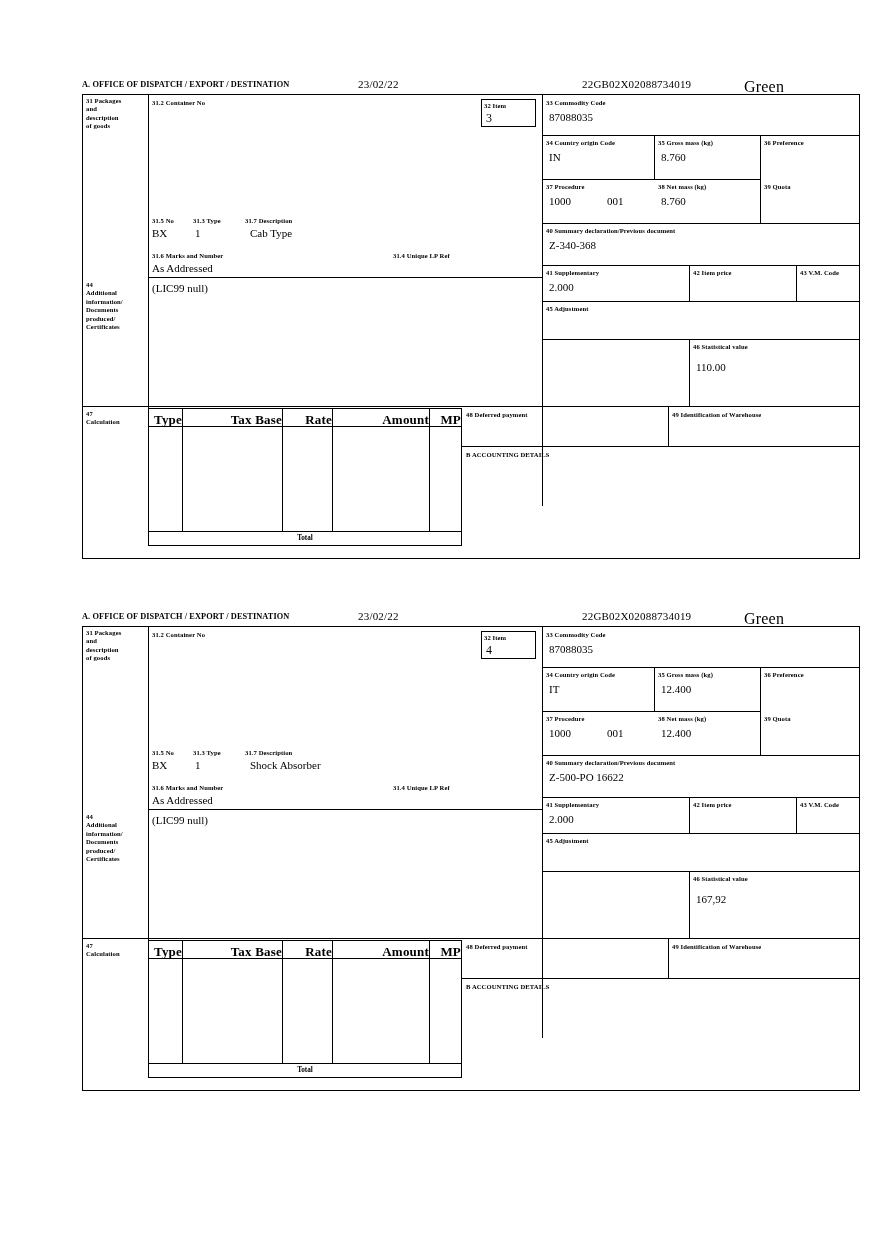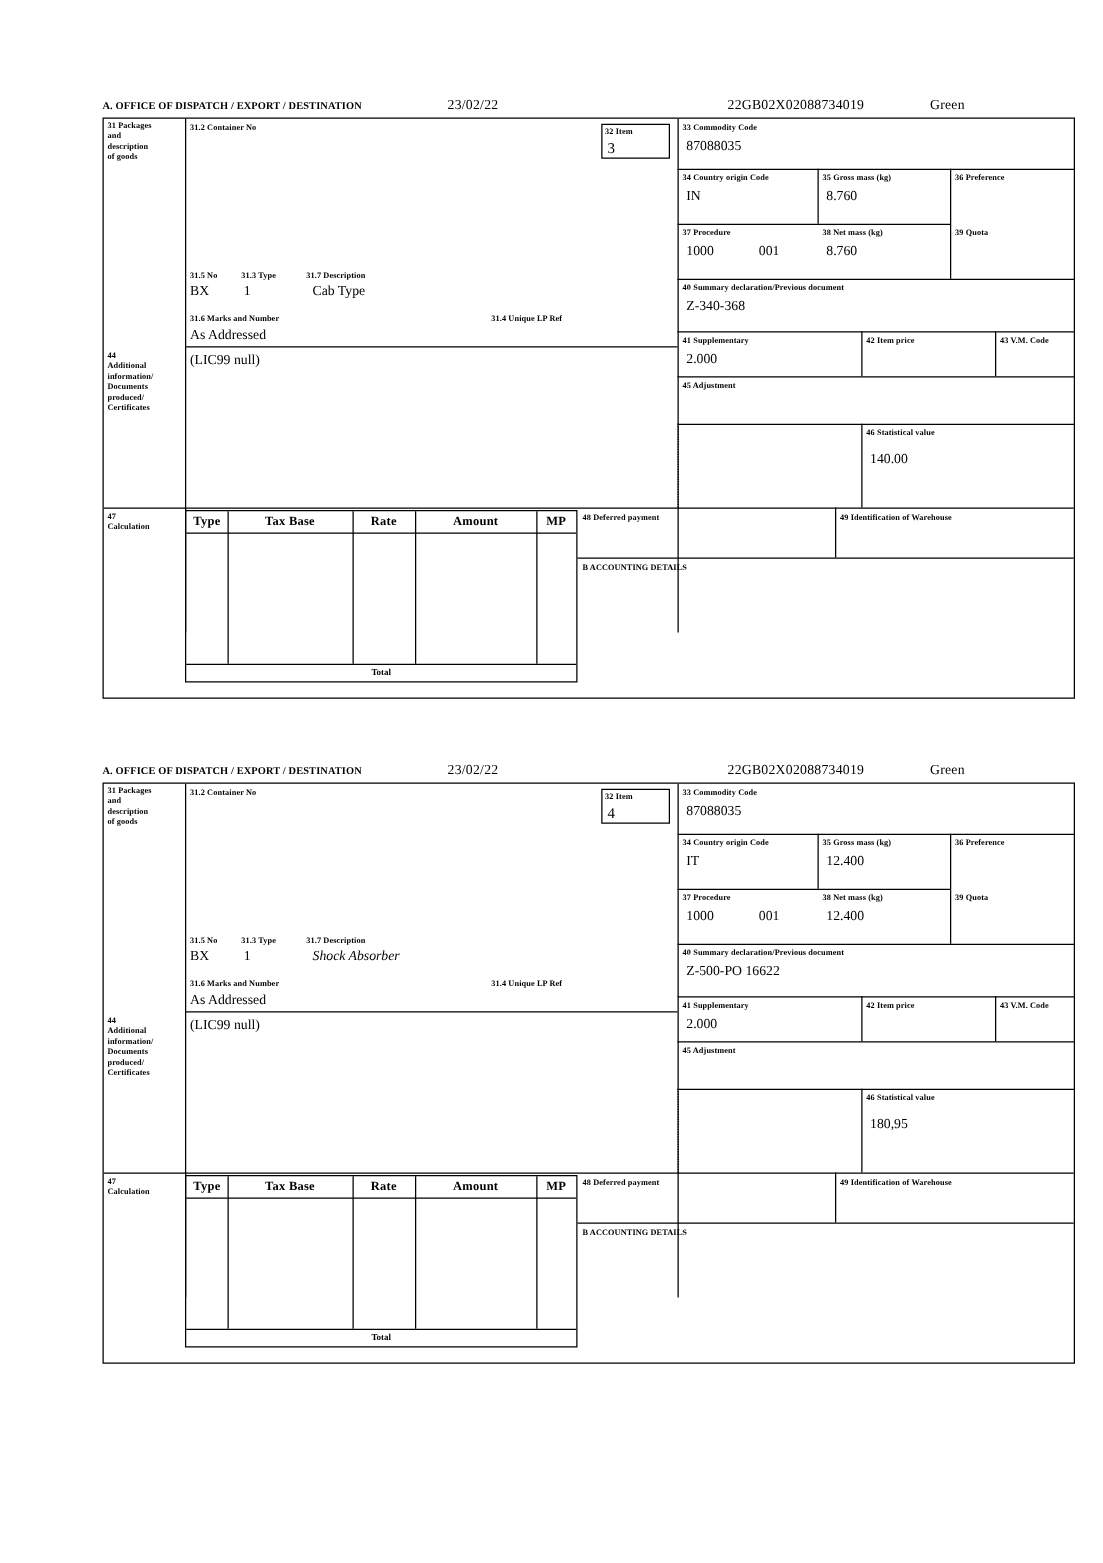--- a/index.html
+++ b/index.html
@@ -52,21 +52,21 @@
   .hdr .mrn {
     position: absolute;
     left: 500px;
     top: 0px;
     font-size: 11px;
   }
   .hdr .lane {
     position: absolute;
     left: 662px;
     top: 0px;
-    font-size: 11px;
+    font-size: 16px;
   }
 
   
   .box {
     position: relative;
     border: 1px solid #000;
     height: 465px;
     box-sizing: border-box;
   }
 
@@ -112,23 +112,23 @@
   .item32 .num {
     font-size: 12px;
     padding-left: 4px;
     padding-top: 1px;
   }
 
   .pad { padding: 2px 0 0 3px; }
 
   
   .calc-th {
-    font-size: 10px;
+    font-size: 13px;
     font-weight: bold;
-    text-align: center;
+    text-align: right;
     padding-top: 3px;
     letter-spacing: .2px;
   }
   .total-lbl {
     font-size: 7.2px;
     font-weight: bold;
     text-align: center;
   }
 </style>
 </head>
@@ -226,21 +226,21 @@
       <div class="cell val" style="left:720px; top:186px;"></div>
       <div class="hline" style="left:459px; top:206px; width:318px;"></div>
 
       <div class="cell lbl" style="left:463px; top:210px;">45 Adjustment</div>
       <div class="cell val" style="left:466px; top:222px;"></div>
       <div class="hline" style="left:459px; top:244px; width:318px;"></div>
 
       <div class="dotted-v" style="left:459px; top:244px; height:67px;"></div>
       <div class="vline" style="left:606px; top:244px; height:67px;"></div>
       <div class="cell lbl" style="left:610px; top:248px;">46 Statistical value</div>
-      <div class="cell val" style="left:613px; top:266px;">140.00</div>
+      <div class="cell val" style="left:613px; top:266px;">110.00</div>
 
       <div class="hline" style="left:0; top:311px; width:776px;"></div>
 
       <div class="cell lbl pad" style="left:0; top:313px; width:65px;">
         <div>47</div>
         <div>Calculation</div>
       </div>
 
       <div class="cell" style="left:65px; top:313px; width:314px; height:138px; border:1px solid #000;">
         <div class="hline" style="left:0; top:17px; width:312px;"></div>
@@ -290,21 +290,21 @@
       </div>
 
       <div class="cell lbl" style="left:69px; top:4px;">31.2 Container No</div>
       <div class="cell val" style="left:69px; top:16px; width:380px;"></div>
 
       <div class="cell lbl" style="left:69px; top:122px;">31.5 No</div>
       <div class="cell lbl" style="left:110px; top:122px;">31.3 Type</div>
       <div class="cell lbl" style="left:162px; top:122px;">31.7 Description</div>
       <div class="cell val" style="left:69px; top:132px;">BX</div>
       <div class="cell val" style="left:112px; top:132px;">1</div>
-      <div class="cell val" style="left:167px; top:132px;font-style:italic;">Shock Absorber</div>
+      <div class="cell val" style="left:167px; top:132px;">Shock Absorber</div>
 
       <div class="cell lbl" style="left:69px; top:157px;">31.6 Marks and Number</div>
       <div class="cell lbl" style="left:310px; top:157px;">31.4 Unique LP Ref</div>
       <div class="cell val" style="left:69px; top:167px;">As Addressed</div>
       <div class="cell val" style="left:310px; top:167px;"></div>
 
       <div class="item32" style="left:398px; top:4px; width:55px; height:28px;">
         <div class="lbl">32 Item</div>
         <div class="num">4</div>
       </div>
@@ -358,21 +358,21 @@
       <div class="cell val" style="left:720px; top:186px;"></div>
       <div class="hline" style="left:459px; top:206px; width:318px;"></div>
 
       <div class="cell lbl" style="left:463px; top:210px;">45 Adjustment</div>
       <div class="cell val" style="left:466px; top:222px;"></div>
       <div class="hline" style="left:459px; top:244px; width:318px;"></div>
 
       <div class="dotted-v" style="left:459px; top:244px; height:67px;"></div>
       <div class="vline" style="left:606px; top:244px; height:67px;"></div>
       <div class="cell lbl" style="left:610px; top:248px;">46 Statistical value</div>
-      <div class="cell val" style="left:613px; top:266px;">180,95</div>
+      <div class="cell val" style="left:613px; top:266px;">167,92</div>
 
       <div class="hline" style="left:0; top:311px; width:776px;"></div>
 
       <div class="cell lbl pad" style="left:0; top:313px; width:65px;">
         <div>47</div>
         <div>Calculation</div>
       </div>
 
       <div class="cell" style="left:65px; top:313px; width:314px; height:138px; border:1px solid #000;">
         <div class="hline" style="left:0; top:17px; width:312px;"></div>

